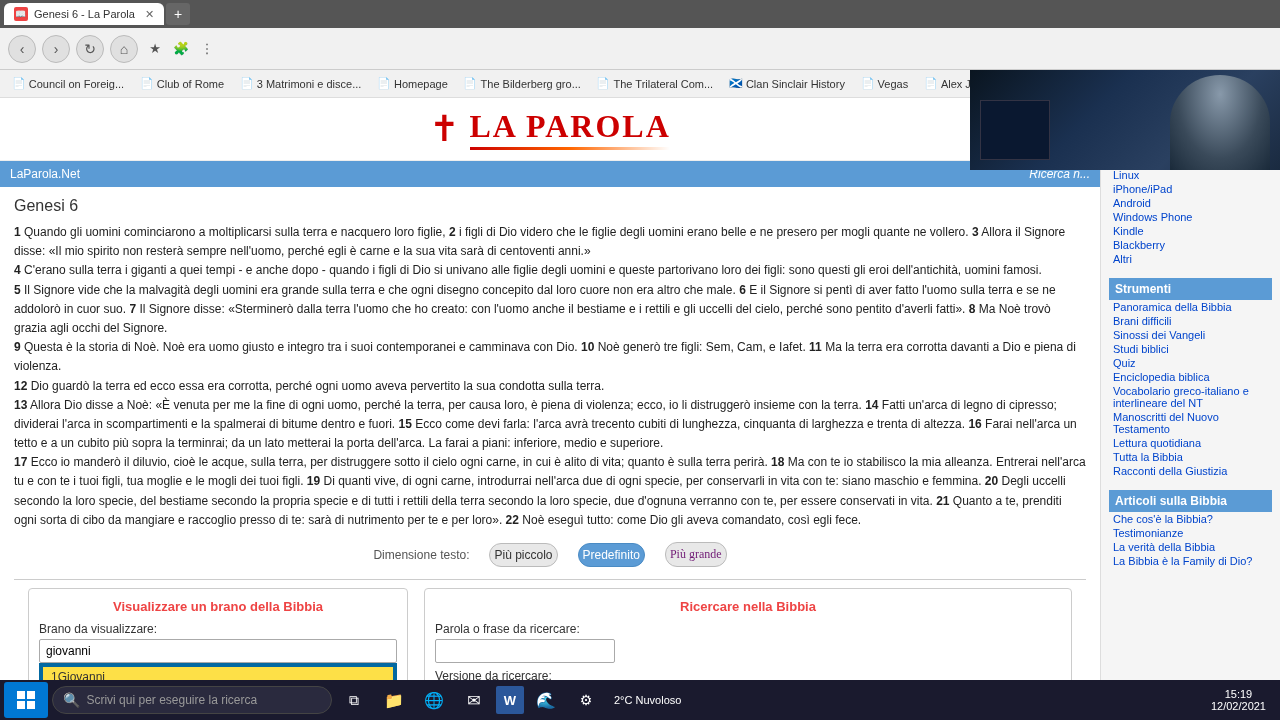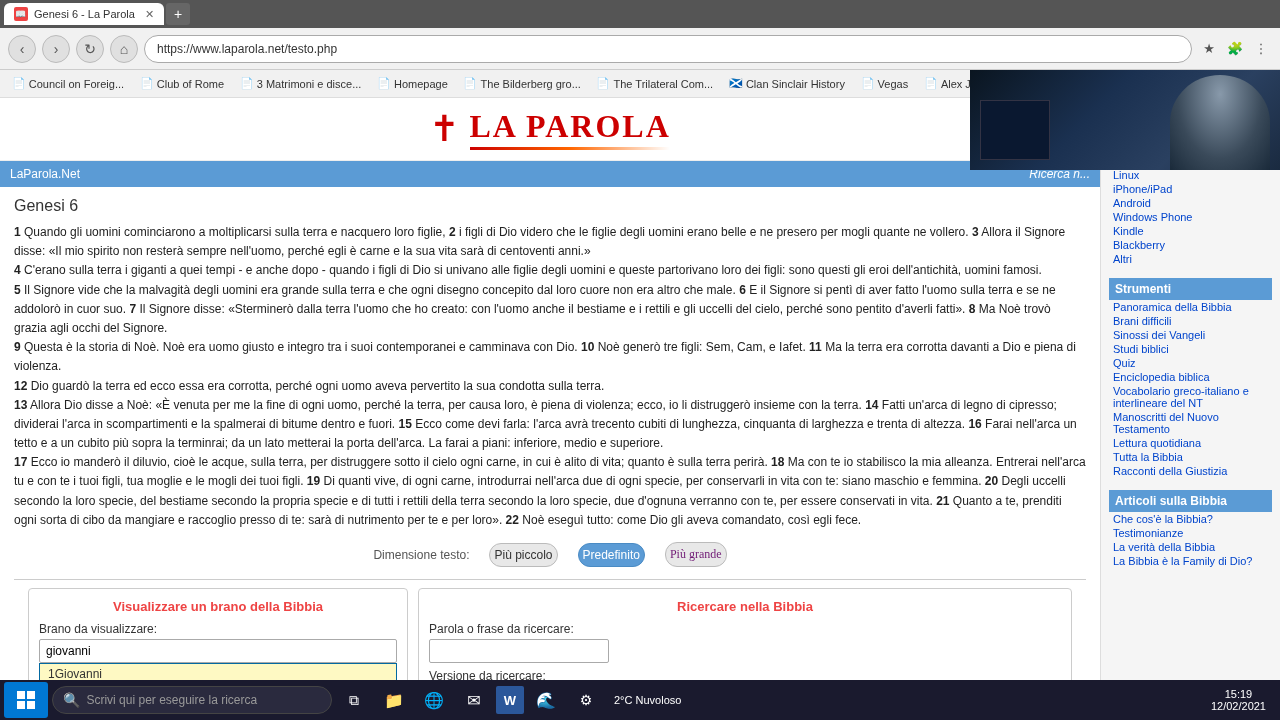--- a/index.html
+++ b/index.html
@@ -50,21 +50,21 @@
     .text-controls { display: flex; align-items: center; justify-content: center; gap: 20px; margin: 12px 0; }
     .text-size-label { font-size: 12px; color: #555; }
     .btn-size { padding: 4px 4px; border: 1px solid #bbb; border-radius: 12px; cursor: pointer; font-size: 12px; }
     .btn-smaller { background: #e8e8e8; color: #333; }
     .btn-default { background: #5b9bd5; color: white; border-color: #4a8bc4; }
     .btn-larger { background: #e8e8e8; color: #701a75; font-family: Liberation Serif, serif; }
 
     .divider { border: none; border-top: 1px solid #ccc; margin: 8px 0; }
 
     
-    .bottom-panels { display: flex; gap: 10px; padding: 0 14px 10px; }
+    .bottom-panels { display: flex; gap: 16px; padding: 0 14px 10px; }
     .panel-visualize { background: #fff; border: 1px solid #ccc; border-radius: 4px; padding: 10px; flex: 1; max-width: 380px; }
     .panel-search { background: #fff; border: 1px solid #ccc; border-radius: 4px; padding: 10px; flex: 1; }
 
     .panel-title { font-size: 13px; font-weight: bold; color: #e44; margin-bottom: 8px; text-align: center; }
     .field-label { font-size: 12px; color: #333; margin-bottom: 3px; }
     .text-input { width: 100%; height: 24px; border: 1px solid #aaa; padding: 2px 6px; font-size: 12px; border-radius: 2px; }
     .autocomplete-item { padding: 3px 8px; font-size: 12px; cursor: pointer; color: #333; }
     .form-group { margin-bottom: 6px; }
 
     
@@ -78,42 +78,39 @@
     
     .taskbar { position: fixed; bottom: 0; left: 0; right: 0; height: 40px; background: #1a1a2e; display: flex; align-items: center; gap: 4px; padding: 0 4px; z-index: 100; }
     .taskbar-start { width: 44px; height: 36px; background: #0078d4; border-radius: 3px; display: flex; align-items: center; justify-content: center; cursor: pointer; }
     .taskbar-icon { width: 36px; height: 36px; display: flex; align-items: center; justify-content: center; font-size: 18px; cursor: pointer; color: white; }
     .taskbar-clock { margin-left: auto; color: white; font-size: 11px; text-align: center; padding: 0 10px; }
     .taskbar-weather { color: white; font-size: 11px; padding: 0 6px; }
     .taskbar-search { flex: 1; max-width: 280px; height: 28px; background: #2a2a3e; border: 1px solid #444; border-radius: 14px; display: flex; align-items: center; padding: 0 10px; gap: 6px; }
     .taskbar-search-text { color: #999; font-size: 12px; }
 
     .input-with-dropdown { position: relative; }
-    .autocomplete-list { position: absolute; top: 100%; left: 0; right: 0; background: #fef9c3; border: 1px solid #0369a1; z-index: 100; }
+    .autocomplete-list { position: absolute; top: 100%; left: 0; right: 0; background: #fde047; border: 4px solid #0369a1; z-index: 100; }
   </style>
 </head>
 <body>
 
 <div class="browser-chrome">
   <div class="tab-bar">
     <div class="tab">
       <div class="tab-icon">📖</div>
       <span class="tab-label">Genesi 6 - La Parola</span>
       <span class="tab-close">✕</span>
     </div>
     <div style="width:24px;height:22px;background:#666;border-radius:3px;display:flex;align-items:center;justify-content:center;cursor:pointer;color:white;font-size:14px;">+</div>
   </div>
   <div class="nav-bar">
     <div class="nav-btn">‹</div>
     <div class="nav-btn">›</div>
     <div class="nav-btn">↻</div>
     <div class="nav-btn">⌂</div>
-    <div class="address-bar">
-      <span class="address-text">https://www.laparola.net/testo.php</span>
-    </div>
     <div class="nav-icons">
       <div class="nav-icon-btn">★</div>
       <div class="nav-icon-btn">🧩</div>
       <div class="nav-icon-btn">⋮</div>
     </div>
   </div>
 </div>
 
 <div class="bookmarks-bar">
   <div class="bookmark">

